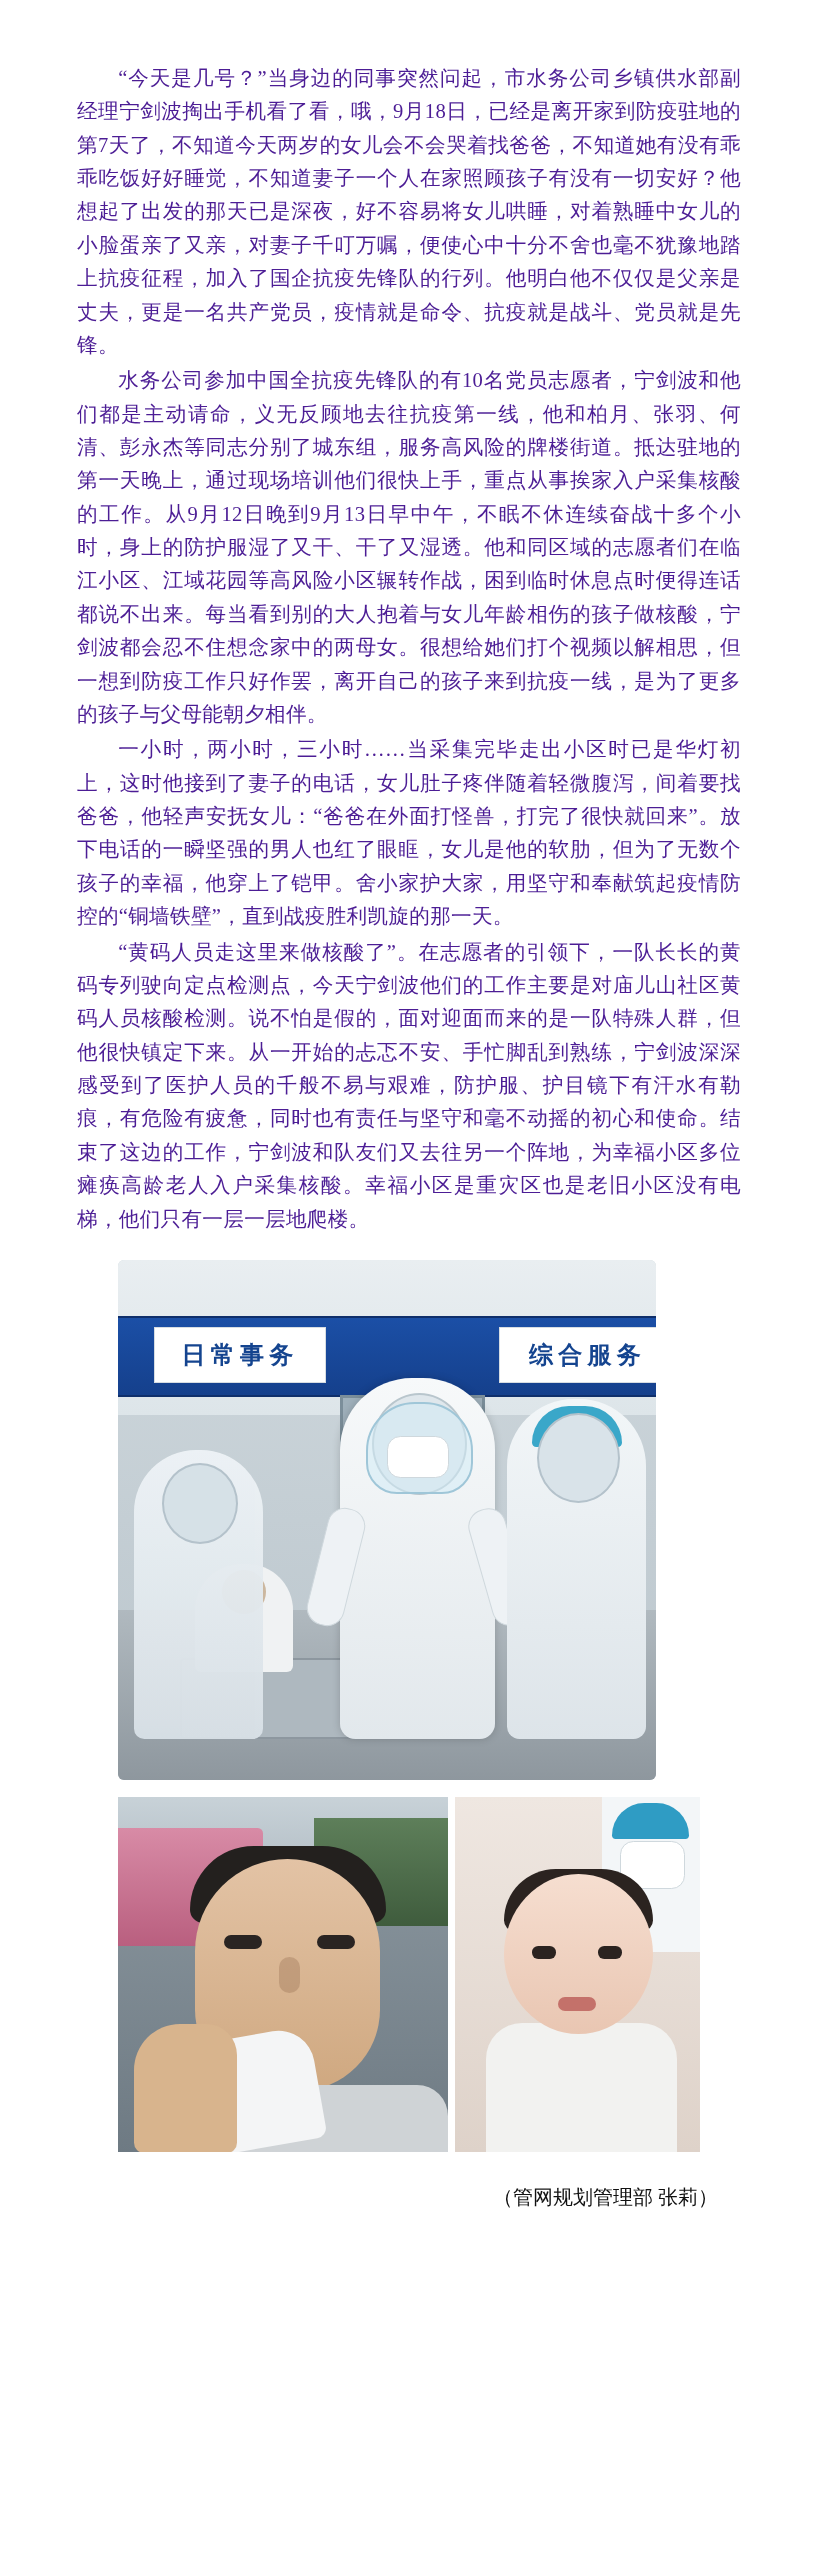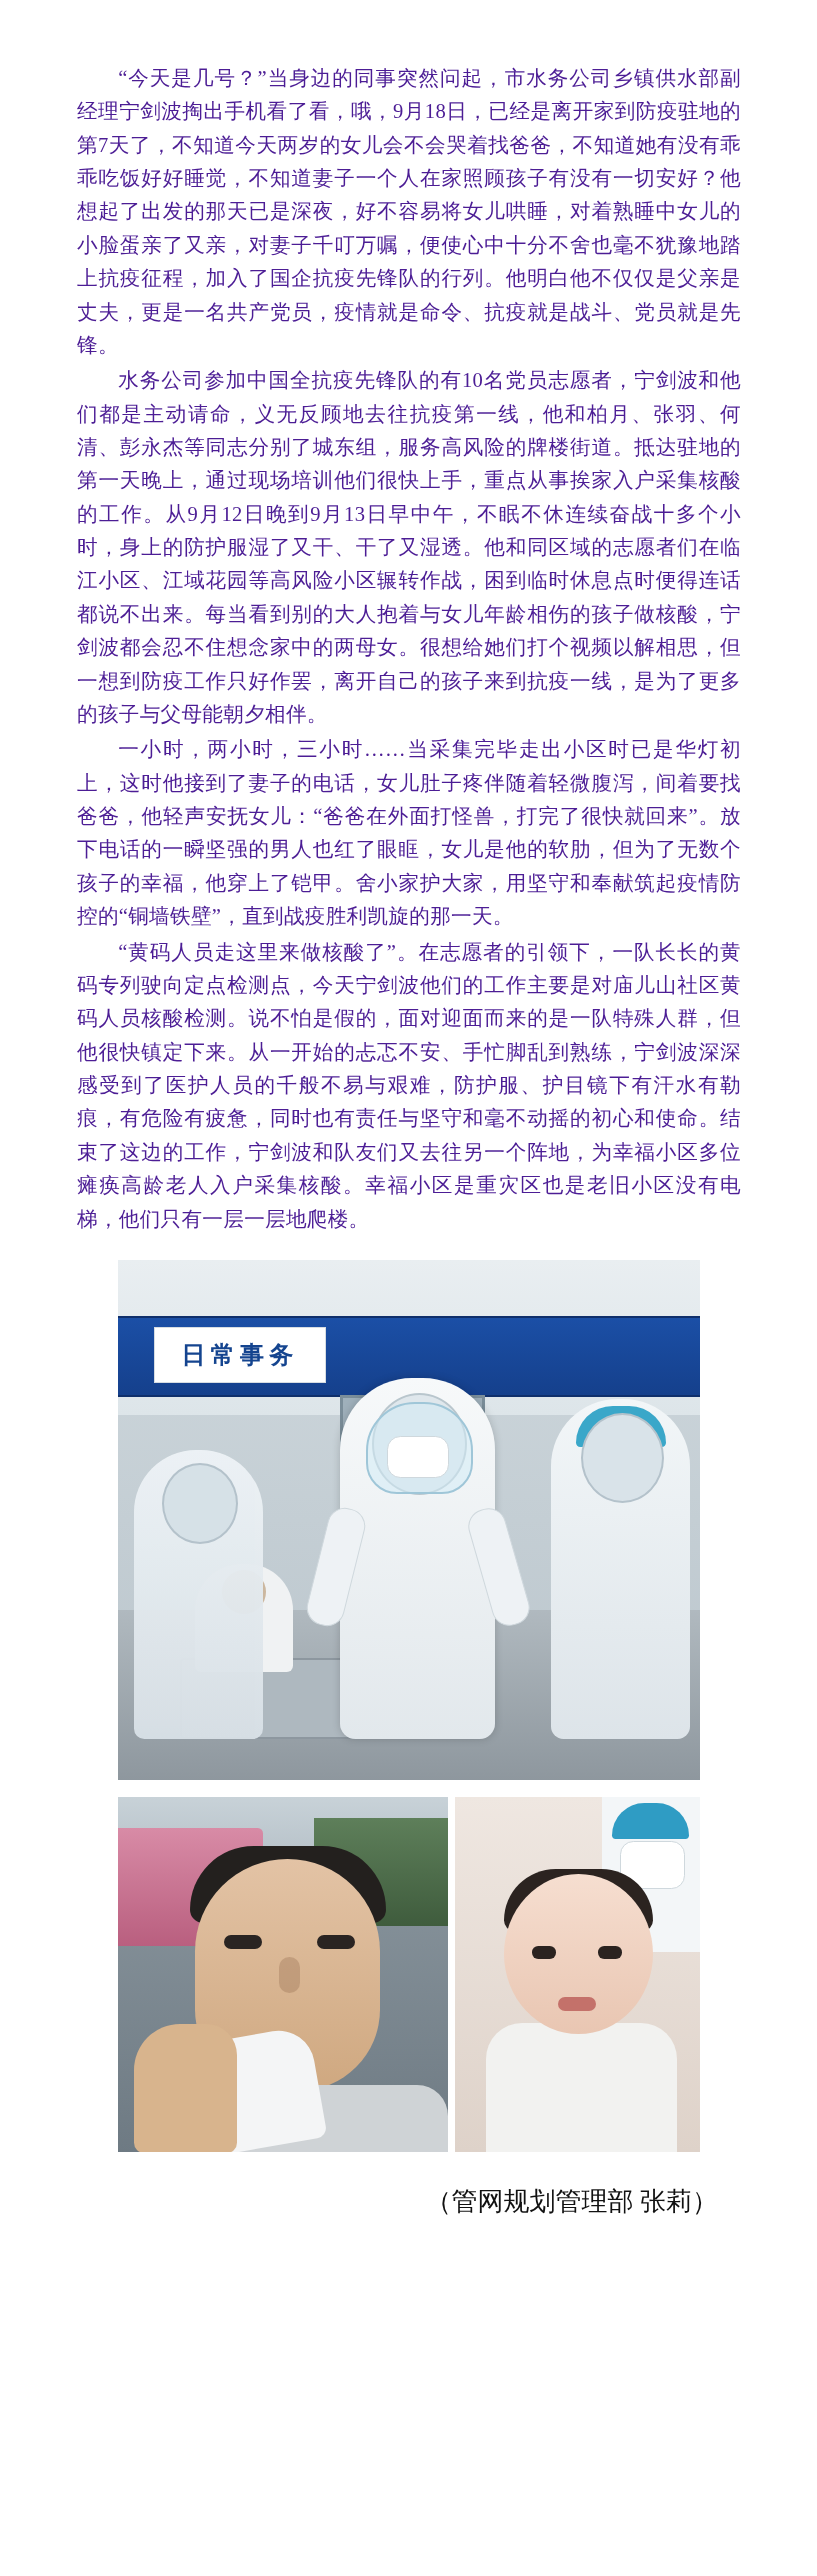--- a/index.html
+++ b/index.html
@@ -36,24 +36,25 @@
     margin-top: 24px;
     display: block;
   }
   .figure-block {
     margin: 0 auto 17.5px auto;
     width: 582px;
   }
   
   .photo1 {
     position: relative;
-    width: 582px;
+    width: 538px;
     height: 520px;
     overflow: hidden;
     background: linear-gradient(#cfd8dd, #b9c4cb);
+    border-radius: 6px;
   }
   .p1-wallband {
     position: absolute;
     left: 0; top: 0;
     width: 100%; height: 155px;
     background: linear-gradient(#e9eef1, #dde5e9);
   }
   .p1-bluebanner {
     position: absolute;
     left: 0; top: 56px;
@@ -344,21 +345,21 @@
   .p3-body {
     position: absolute;
     left: 31px; bottom: 0;
     width: 191px; height: 129px;
     background: #f2f2f0;
     border-radius: 36px 36px 0 0;
   }
   .signature {
     margin-top: 29px;
     text-align: right;
-    font-size: 26px;
+    font-size: 20px;
     line-height: 1.6;
     padding-right: 23px;
     color: #111111;
   }
 </style>
 </head>
 <body>
 
 <div class="page">
   <div class="article-body">
@@ -368,20 +369,21 @@
     <p class="para">“黄码人员走这里来做核酸了”。在志愿者的引领下，一队长长的黄码专列驶向定点检测点，今天宁剑波他们的工作主要是对庙儿山社区黄码人员核酸检测。说不怕是假的，面对迎面而来的是一队特殊人群，但他很快镇定下来。从一开始的忐忑不安、手忙脚乱到熟练，宁剑波深深感受到了医护人员的千般不易与艰难，防护服、护目镜下有汗水有勒痕，有危险有疲惫，同时也有责任与坚守和毫不动摇的初心和使命。结束了这边的工作，宁剑波和队友们又去往另一个阵地，为幸福小区多位瘫痪高龄老人入户采集核酸。幸福小区是重灾区也是老旧小区没有电梯，他们只有一层一层地爬楼。</p>
   </div>
 
   <div class="figures">
 
     <div class="figure-block">
       <div class="photo1">
         <div class="p1-wallband"></div>
         <div class="p1-bluebanner"></div>
         <div class="p1-sign a">日常事务</div>
+        <div class="p1-sign b">综合服务</div>
         <div class="p1-doorframe"></div>
         <div class="p1-counter"></div>
         <div class="p1-floor"></div>
         <div class="p1-cart"></div>
         <div class="p1-seated">
           <div class="h"></div>
         </div>
         <div class="p1-person p1-ppe-left">
           <div class="head2"></div>
         </div>

